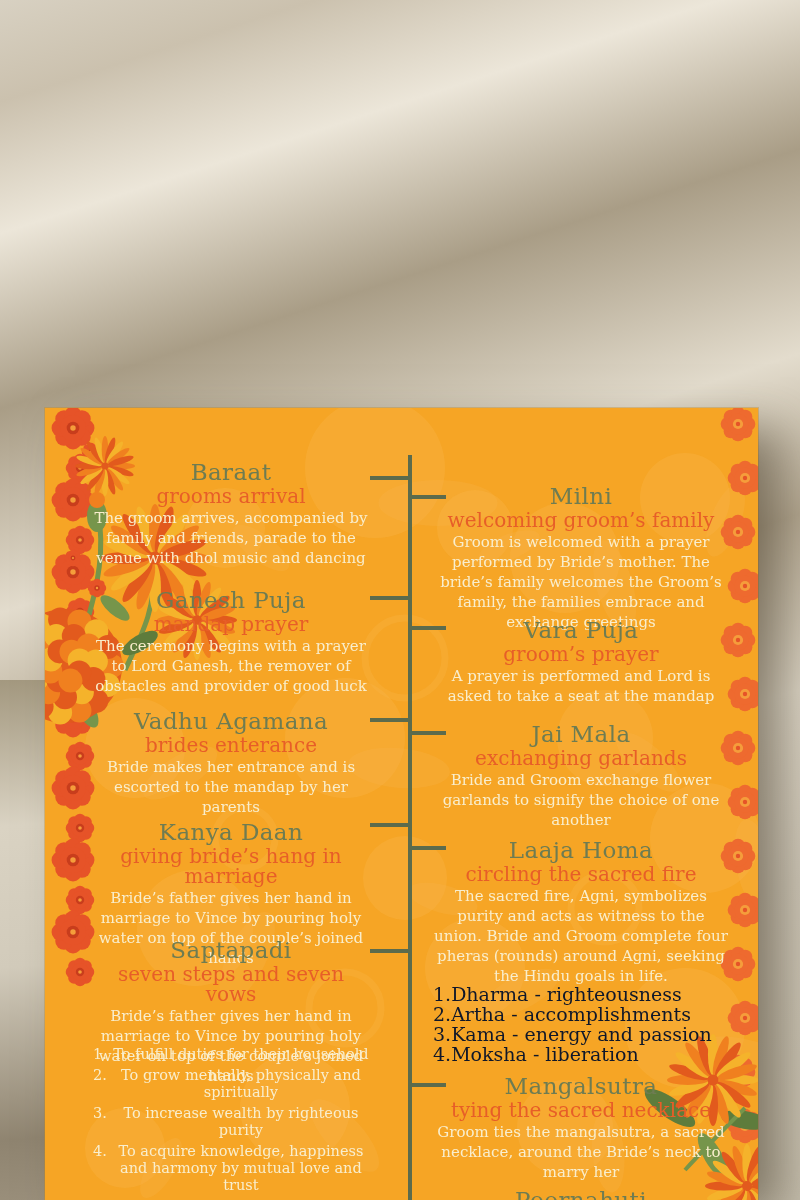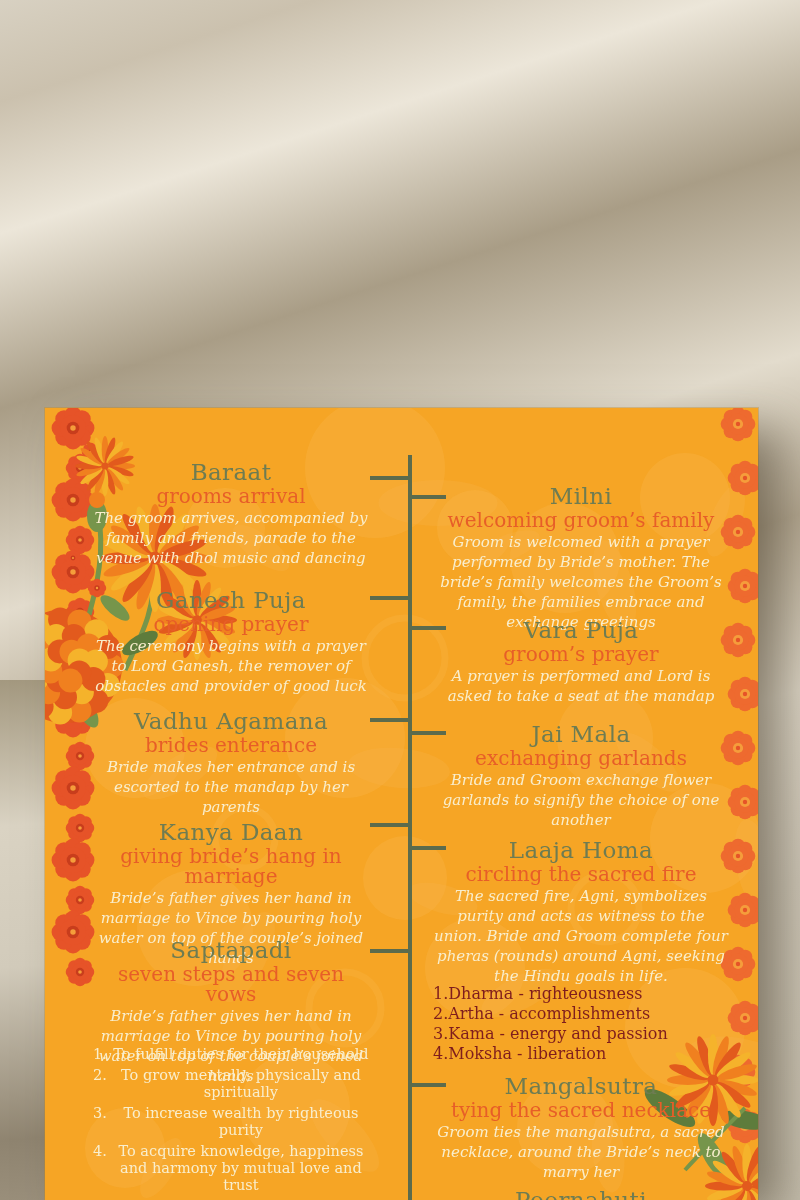--- a/index.html
+++ b/index.html
@@ -26,27 +26,27 @@
   #decor{position:absolute;left:0;top:0;}
   .tl-line{position:absolute;width:4px;background:#5C6B4C;}
   .tick{position:absolute;height:4px;background:#5C6B4C;}
   .tick-l{left:325px;width:38px;}
   .tick-r{left:363px;width:38px;}
   .ev{position:absolute;}
   .col-l{left:48px;width:276px;text-align:center;}
   .col-r{left:388px;width:296px;text-align:center;}
   .ev-name{font-size:23px;line-height:28px;color:#6E7C52;letter-spacing:.4px;}
   .ev-sub{font-size:20px;line-height:20px;color:#E75E28;}
-  .ev-desc{font-size:15px;line-height:20px;color:#F9EECD;margin-top:2px;font-style:italic;}
+  .ev-desc{font-size:15px;line-height:20px;color:#F9EECD;margin-top:2px;}
   .vows{position:absolute;left:48px;width:276px;}
   .vow{display:flex;font-size:14.5px;line-height:17px;color:#F9EECD;margin-bottom:4px;}
   .vow-n{text-align:left;padding-right:6px;}
   .vow-t{flex:1;text-align:center;}
   .goals{position:absolute;left:388px;width:296px;}
-  .goal{font-size:16px;line-height:20px;color:#7f1d1d;}
+  .goal{font-size:19px;line-height:20px;color:#0f172a;}
 </style>
 </head>
 <body>
 
 <div class="wall"></div>
 <div class="wall-ll"></div>
 
 <div class="card">
   <svg id="decor" width="713" height="792">
       <circle cx="330" cy="60" r="70" fill="#F9B54A" opacity="0.34"></circle>
@@ -624,21 +624,21 @@
   <div class="tick tick-r" style="top:438px"></div>
   <div class="tick tick-r" style="top:675px"></div>
 
   <div class="ev col-l" style="top:50px">
     <div class="ev-name">Baraat</div>
     <div class="ev-sub">grooms arrival</div>
     <div class="ev-desc">The groom arrives, accompanied by family and friends, parade to the venue with dhol music and dancing</div>
   </div>
   <div class="ev col-l" style="top:178px">
     <div class="ev-name">Ganesh Puja</div>
-    <div class="ev-sub">opening prayer</div>
+    <div class="ev-sub">mandap prayer</div>
     <div class="ev-desc">The ceremony begins with a prayer to Lord Ganesh, the remover of obstacles and provider of good luck</div>
   </div>
   <div class="ev col-l" style="top:299px">
     <div class="ev-name">Vadhu Agamana</div>
     <div class="ev-sub">brides enterance</div>
     <div class="ev-desc">Bride makes her entrance and is escorted to the mandap by her parents</div>
   </div>
   <div class="ev col-l" style="top:410px">
     <div class="ev-name">Kanya Daan</div>
     <div class="ev-sub">giving bride’s hang in marriage</div>

